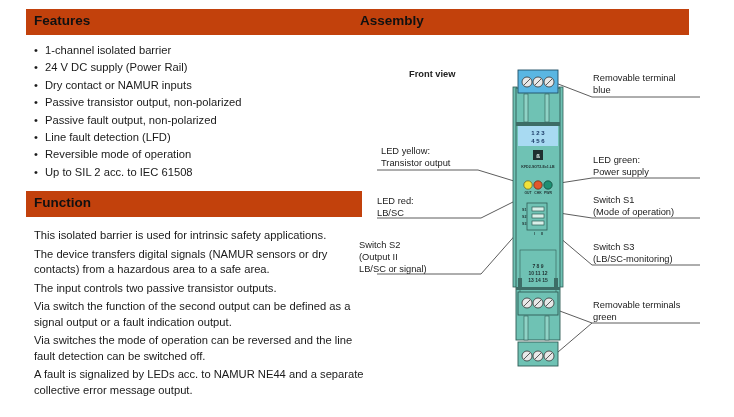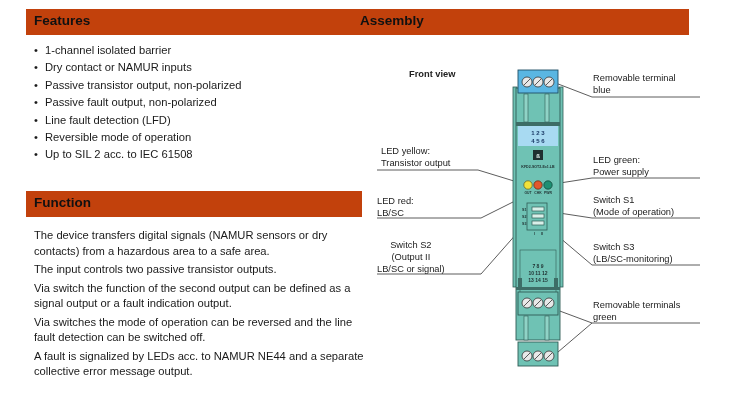--- a/index.html
+++ b/index.html
@@ -20,32 +20,34 @@
   svg#device { position:absolute; left:0; top:0; }
 </style>
 </head>
 <body>
 
 <div class="sec-head" id="features-head">
   <span>Features</span>
 </div>
 <ul class="features">
   <li><span class="bullet">•</span><span>1-channel isolated barrier</span></li>
+  <li><span class="bullet">•</span><span>24 V DC supply (Power Rail)</span></li>
   <li><span class="bullet">•</span><span>Dry contact or NAMUR inputs</span></li>
   <li><span class="bullet">•</span><span>Passive transistor output, non-polarized</span></li>
   <li><span class="bullet">•</span><span>Passive fault output, non-polarized</span></li>
   <li><span class="bullet">•</span><span>Line fault detection (LFD)</span></li>
   <li><span class="bullet">•</span><span>Reversible mode of operation</span></li>
   <li><span class="bullet">•</span><span>Up to SIL 2 acc. to IEC 61508</span></li>
 </ul>
 
 <div class="sec-head" id="function-head">
   <span>Function</span>
 </div>
 <div class="func">
+  <p>This isolated barrier is used for intrinsic safety applications.</p>
   <p>The device transfers digital signals (NAMUR sensors or dry contacts) from a hazardous area to a safe area.</p>
   <p>The input controls two passive transistor outputs.</p>
   <p>Via switch the function of the second output can be defined as a signal output or a fault indication output.</p>
   <p>Via switches the mode of operation can be reversed and the line fault detection can be switched off.</p>
   <p>A fault is signalized by LEDs acc. to NAMUR NE44 and a separate collective error message output.</p>
 </div>
 
 <div class="sec-head" id="assembly-head">
   <span>Assembly</span>
 </div>
@@ -159,21 +161,21 @@
   <div>Power supply</div>
 </div>
 <div class="lbl" style="left:377px; top:195px;">
   <div>LED red:</div>
   <div>LB/SC</div>
 </div>
 <div class="lbl" style="left:593px; top:194px;">
   <div>Switch S1</div>
   <div>(Mode of operation)</div>
 </div>
-<div class="lbl" style="left:377px; top:239px;text-align:center;">
+<div class="lbl" style="left:359px; top:239px;">
   <div>Switch S2</div>
   <div>(Output II</div>
   <div>LB/SC or signal)</div>
 </div>
 <div class="lbl" style="left:593px; top:241px;">
   <div>Switch S3</div>
   <div>(LB/SC-monitoring)</div>
 </div>
 <div class="lbl" style="left:593px; top:299px;">
   <div>Removable terminals</div>

